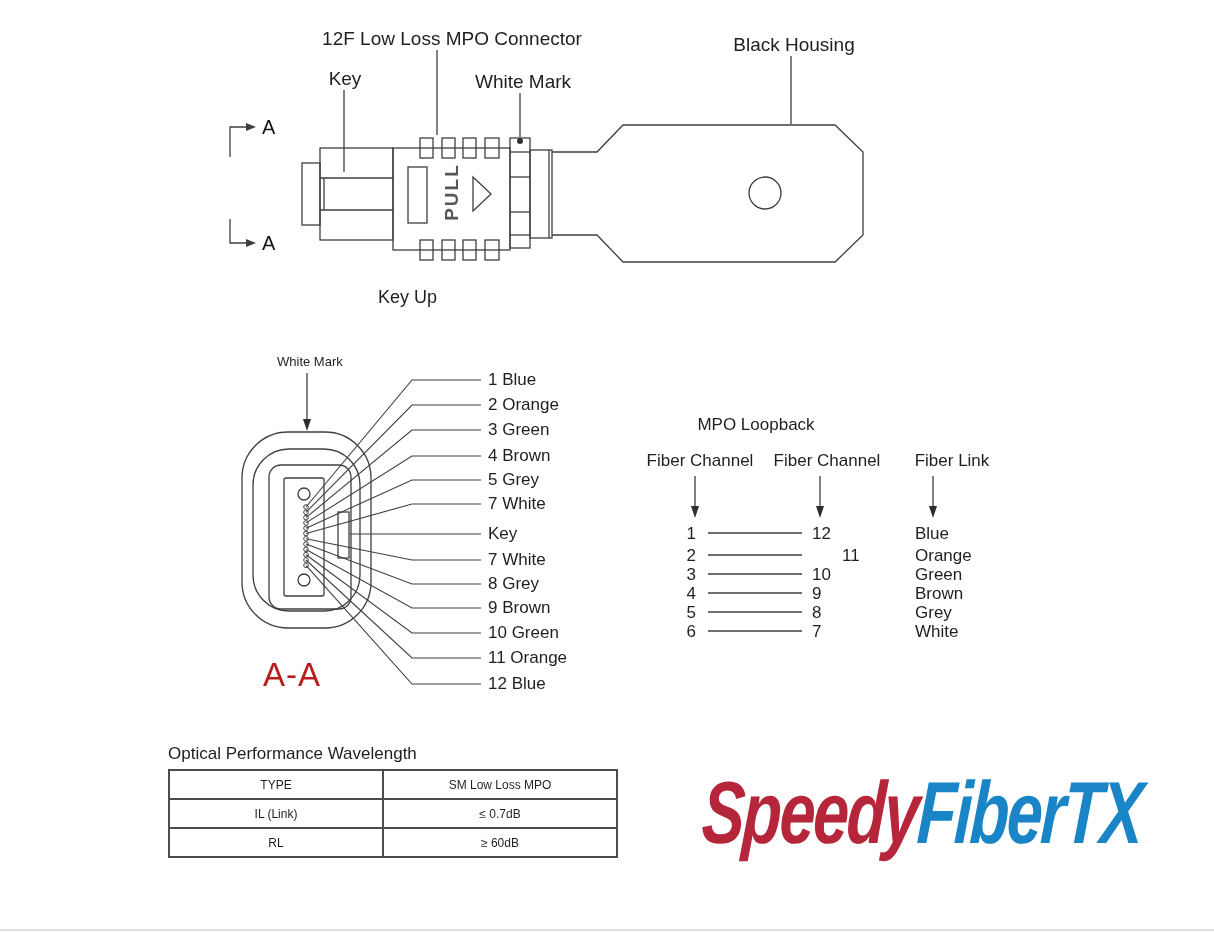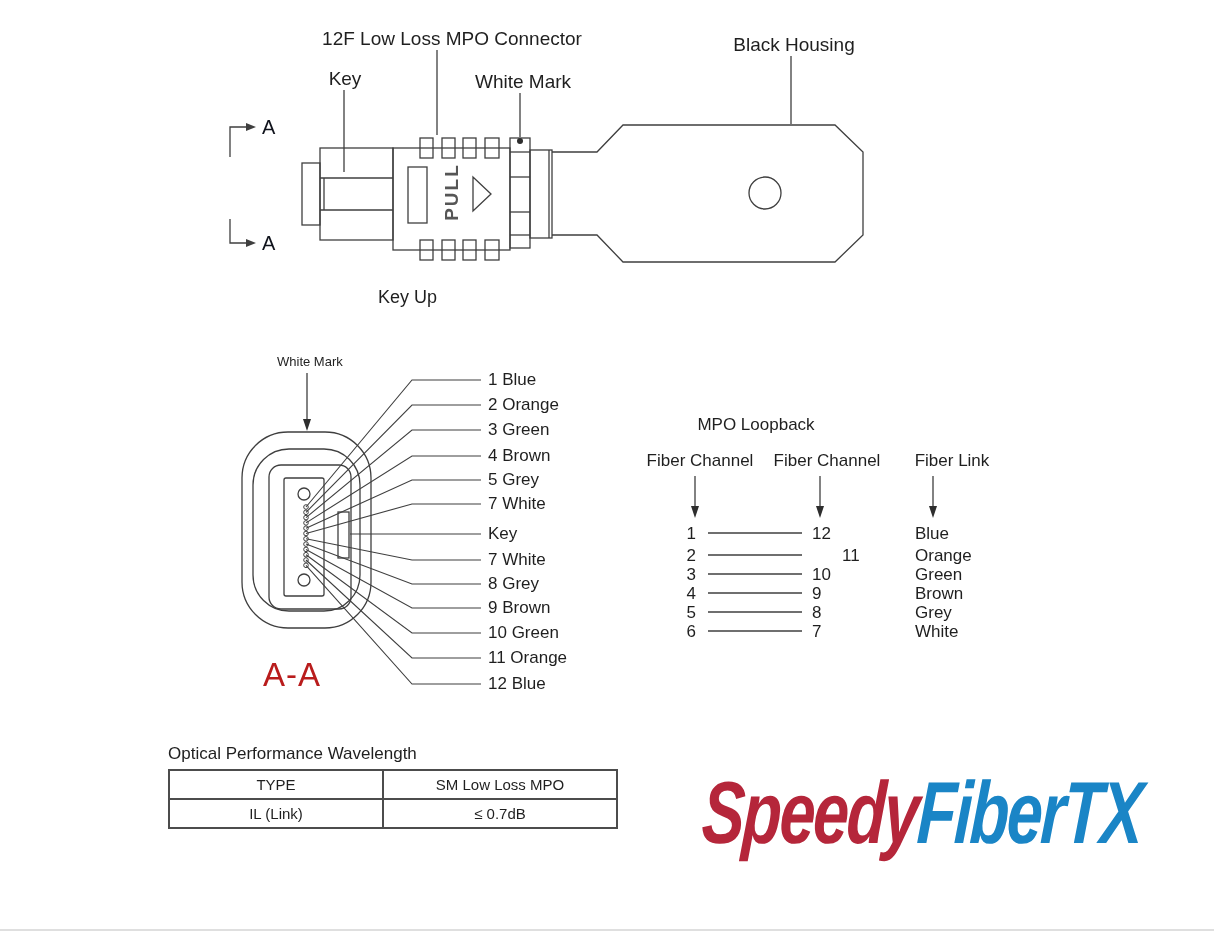--- a/index.html
+++ b/index.html
@@ -21,21 +21,21 @@
   .keyup{position:absolute;left:378px;top:287px;font-size:18px;color:#1f1f1f;}
   
   .lb-title{position:absolute;left:676px;top:415px;width:160px;text-align:center;font-size:17px;}
   .lb-head{position:absolute;top:451px;text-align:center;font-size:17px;}
   .lb-num{position:absolute;height:19px;line-height:19px;font-size:17px;}
   .lb-color{position:absolute;left:915px;height:19px;line-height:19px;font-size:17px;}
   
   .perf-title{position:absolute;left:168px;top:744px;font-size:17px;}
   .perf{position:absolute;left:168px;top:769px;border-collapse:collapse;}
   .perf td{
-    border:2px solid #4c4c4c;text-align:center;font-size:15px;color:#1f1f1f;
+    border:2px solid #4c4c4c;text-align:center;font-size:12px;color:#1f1f1f;
     height:27px;padding:0;
   }
   .perf td.c1{width:212px;}
   .perf td.c2{width:232px;}
   
   .logo{
     position:absolute;left:700px;top:769px;font-size:88px;font-weight:700;font-style:italic;
     letter-spacing:-3px;transform:scaleX(0.73) skewX(-4deg);transform-origin:left bottom;
     line-height:1;white-space:nowrap;
   }
@@ -226,20 +226,24 @@
   <table class="perf">
     <tbody>
       <tr>
         <td class="c1">TYPE</td>
         <td class="c2">SM Low Loss MPO</td>
       </tr>
       <tr>
         <td class="c1">IL (Link)</td>
         <td class="c2">≤ 0.7dB</td>
       </tr>
+      <tr>
+        <td class="c1">RL</td>
+        <td class="c2">≥ 60dB</td>
+      </tr>
     </tbody>
   </table>
 
   <div class="logo">
     <span class="p1">Speedy</span><span class="p2">FiberTX</span>
   </div>
 
   <div class="bottom-rule"></div>
 </div>
 

